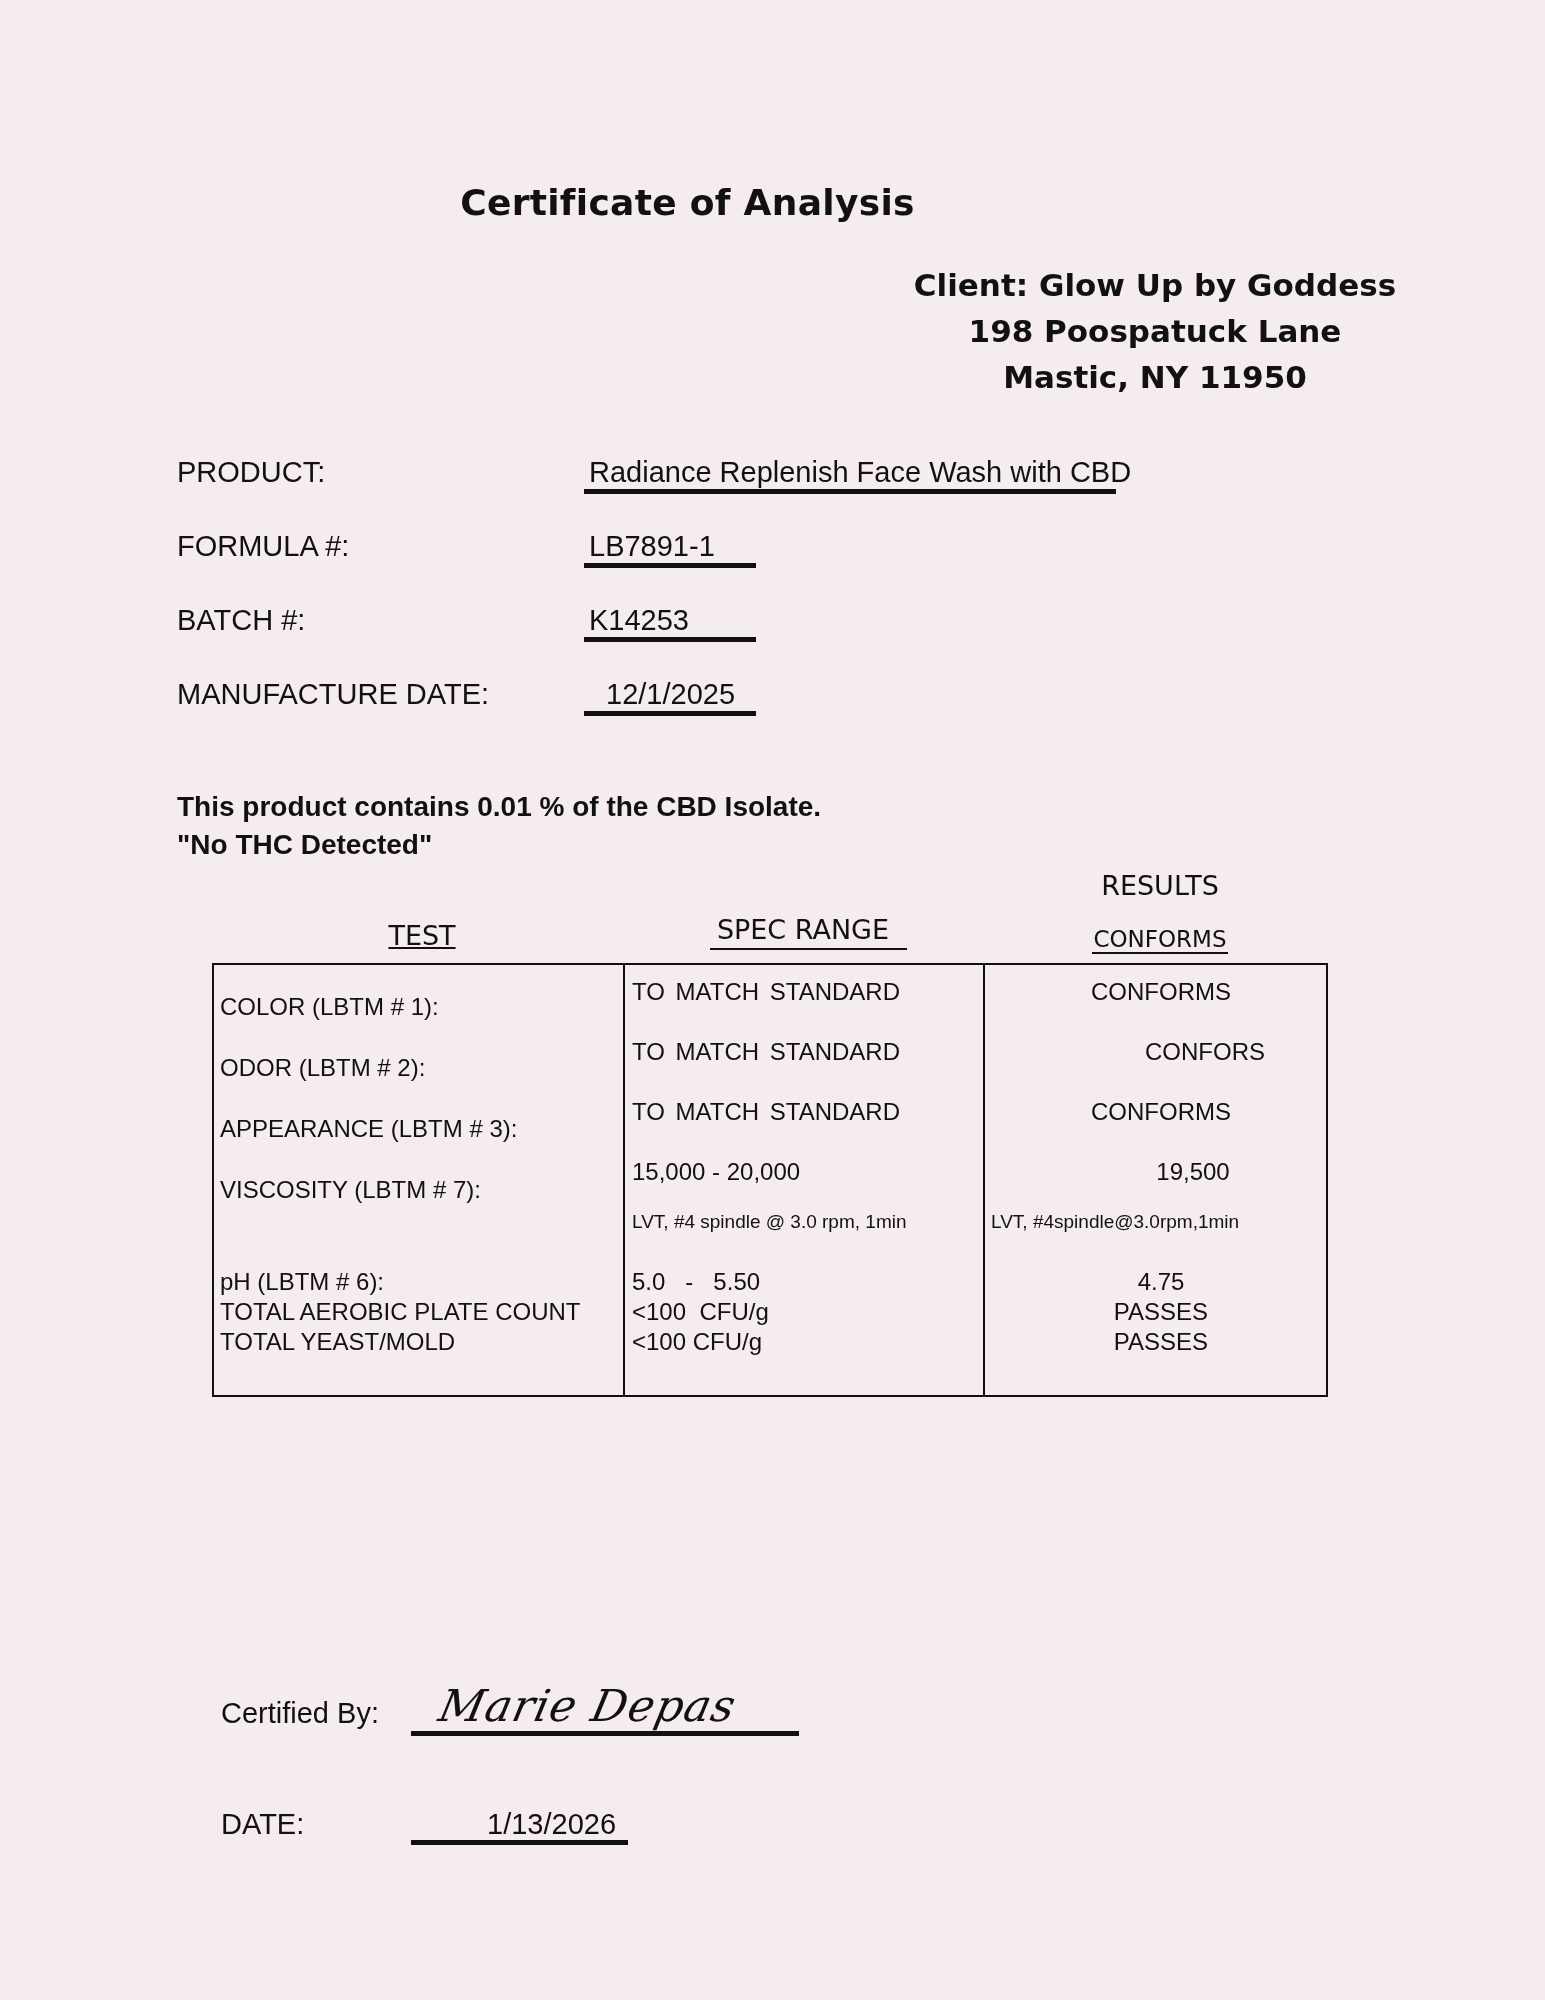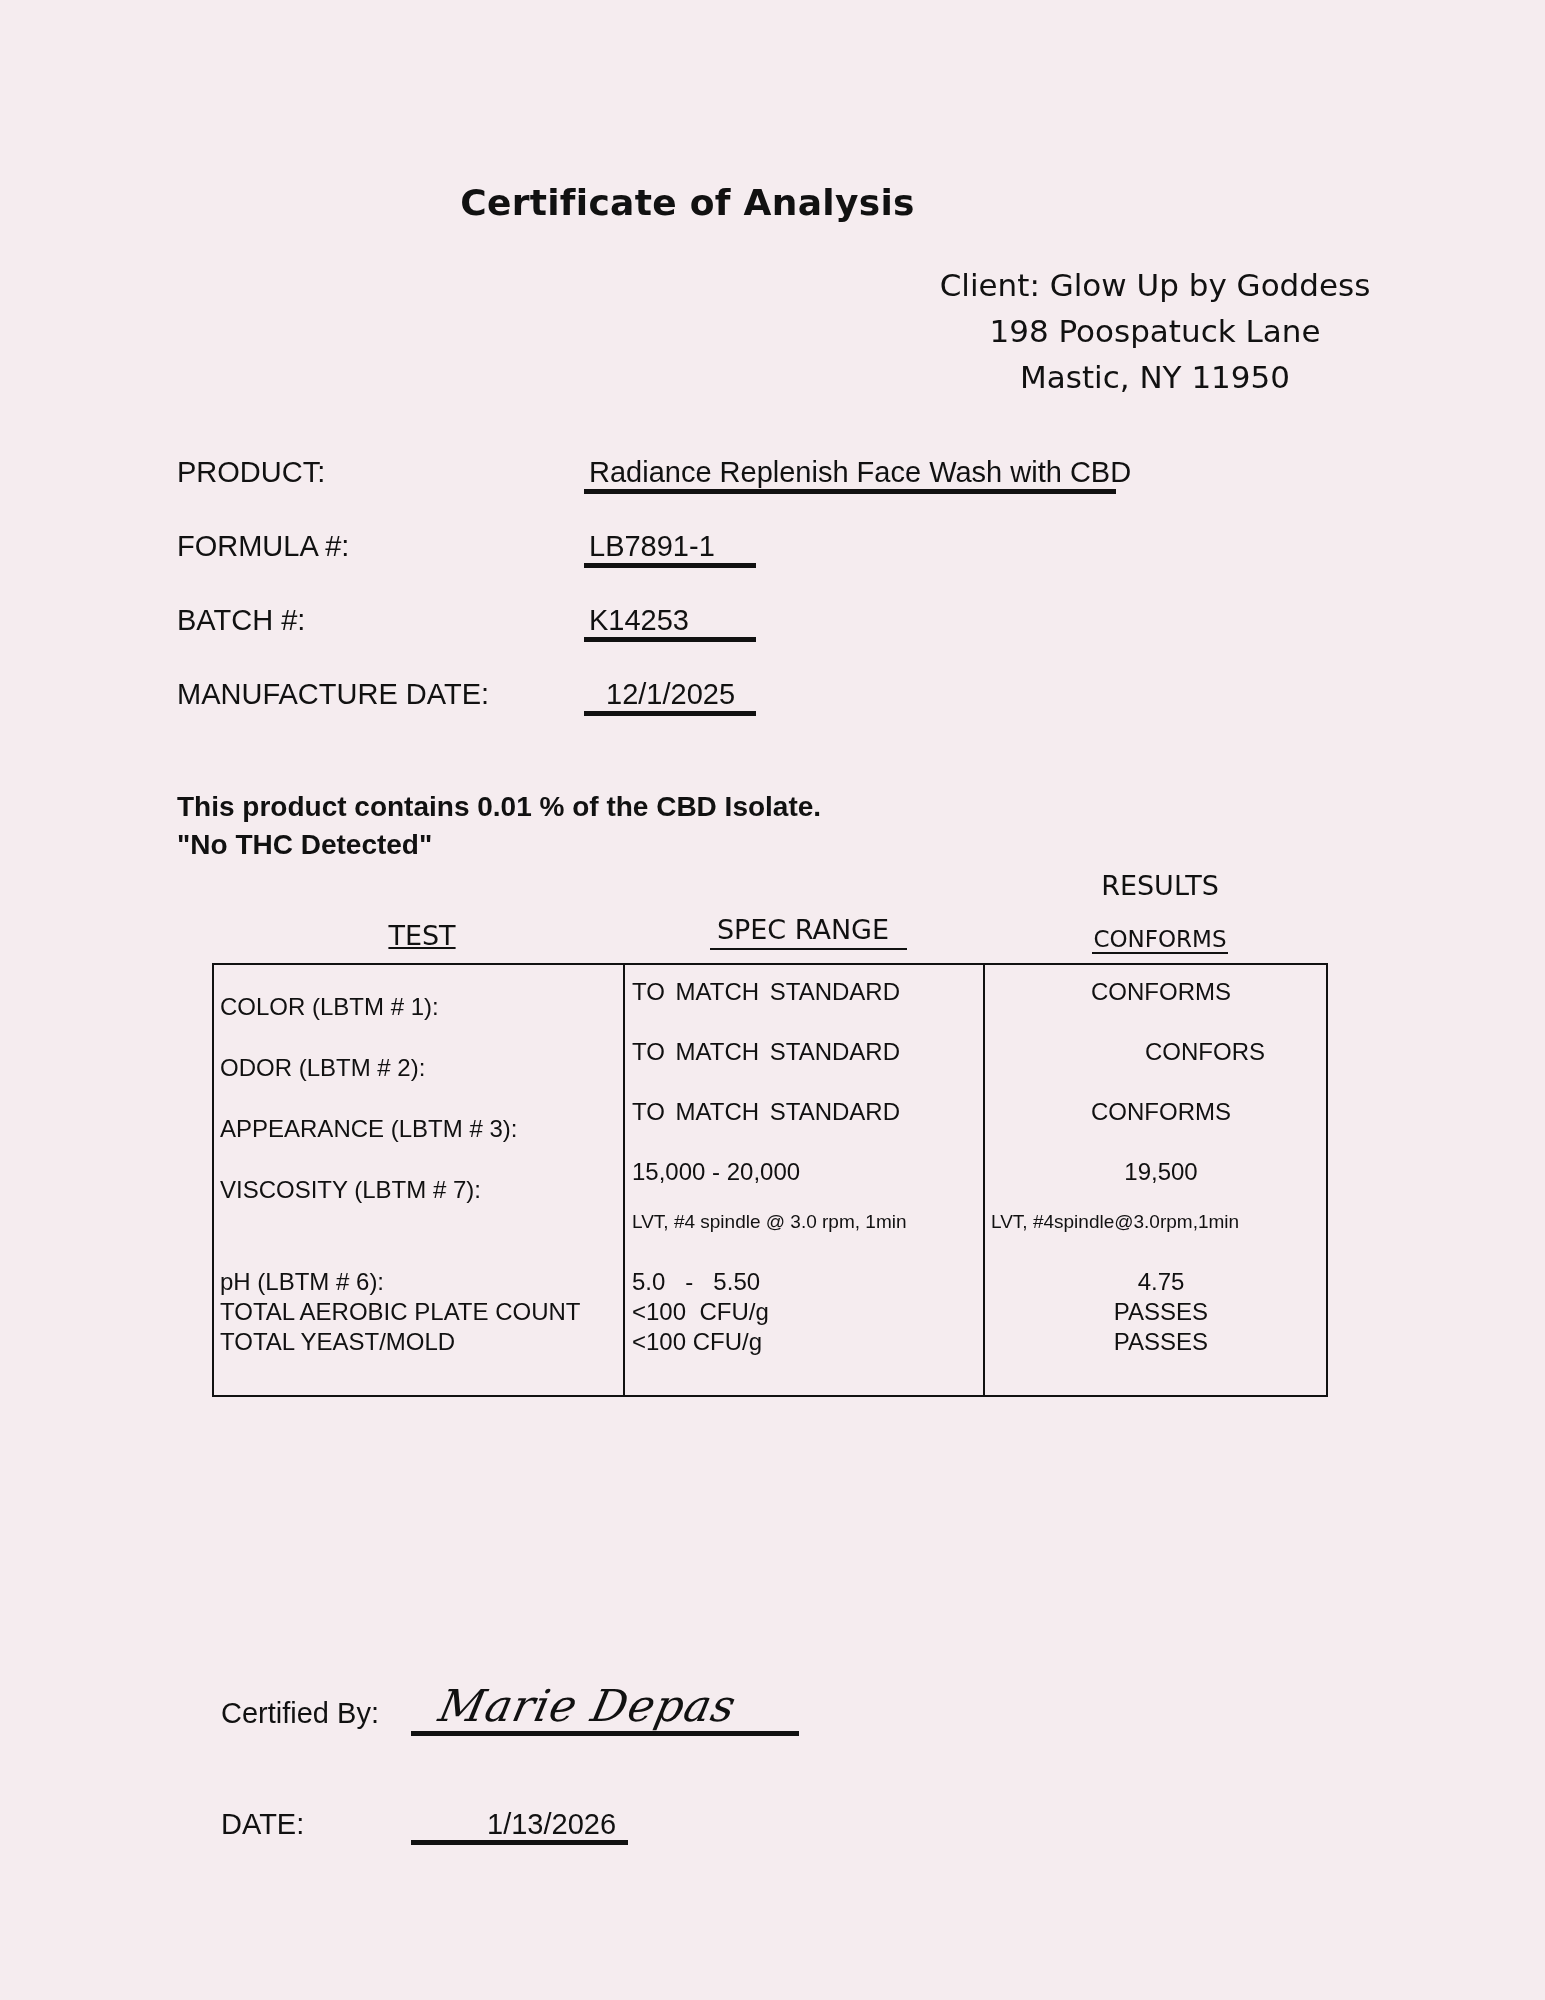--- a/index.html
+++ b/index.html
@@ -15,21 +15,21 @@
   .title {
     left: 0; width: 1375px; top: 182px;
     text-align: center;
     font-family: "DejaVu Sans", sans-serif;
     font-weight: bold; font-size: 36px; letter-spacing: 0.3px;
   }
   .client {
     left: 880px; width: 550px; top: 262px;
     text-align: center;
     font-family: "DejaVu Sans", sans-serif;
-    font-size: 31px; line-height: 46px;
+    font-size: 31px; line-height: 46px; font-weight: bold;
   }
   .field-label { left: 177px; font-size: 29px; }
   .field-value { left: 589px; font-size: 29px; white-space: nowrap; }
   .uline { height: 5px; background: #111; }
   .notice { left: 177px; top: 788px; font-size: 28px; font-weight: bold; line-height: 38px; }
   .col-head {
     font-family: "DejaVu Sans", sans-serif;
     font-size: 27px; text-align: center;
   }
   .table-box {
@@ -103,21 +103,21 @@
 <div class="abs cell" style="left:632px; top:1098px; word-spacing:4px;">TO MATCH STANDARD</div>
 <div class="abs cell" style="left:632px; top:1158px;text-align:center;">15,000 - 20,000</div>
 <div class="abs cell-sm" style="left:632px; top:1211px;">LVT, #4 spindle @ 3.0 rpm, 1min</div>
 <div class="abs cell" style="left:632px; top:1268px; white-space:pre;">5.0   -   5.50</div>
 <div class="abs cell" style="left:632px; top:1298px; white-space:pre;">&lt;100  CFU/g</div>
 <div class="abs cell" style="left:632px; top:1328px;">&lt;100 CFU/g</div>
 
 <div class="abs cell center" style="left:986px; top:978px;">CONFORMS</div>
 <div class="abs cell center" style="left:986px; top:1038px;margin-left:44px;">CONFORS</div>
 <div class="abs cell center" style="left:986px; top:1098px;">CONFORMS</div>
-<div class="abs cell center" style="left:986px; top:1158px;">19,500</div>
+<div class="abs cell center" style="left:986px; top:1158px;padding-left:32px;">19,500</div>
 <div class="abs cell-sm" style="left:991px; top:1211px;">LVT, #4spindle@3.0rpm,1min</div>
 <div class="abs cell center" style="left:986px; top:1268px;">4.75</div>
 <div class="abs cell center" style="left:986px; top:1298px;">PASSES</div>
 <div class="abs cell center" style="left:986px; top:1328px;">PASSES</div>
 
 <div class="abs field-label" style="left:221px; top:1697px;">Certified By:</div>
 <div class="abs signature" style="left:440px; top:1680px;">Marie Depas</div>
 <div class="abs sig-line" style="left:411px; top:1731px; width:388px;"></div>
 
 <div class="abs field-label" style="left:221px; top:1808px;">DATE:</div>

